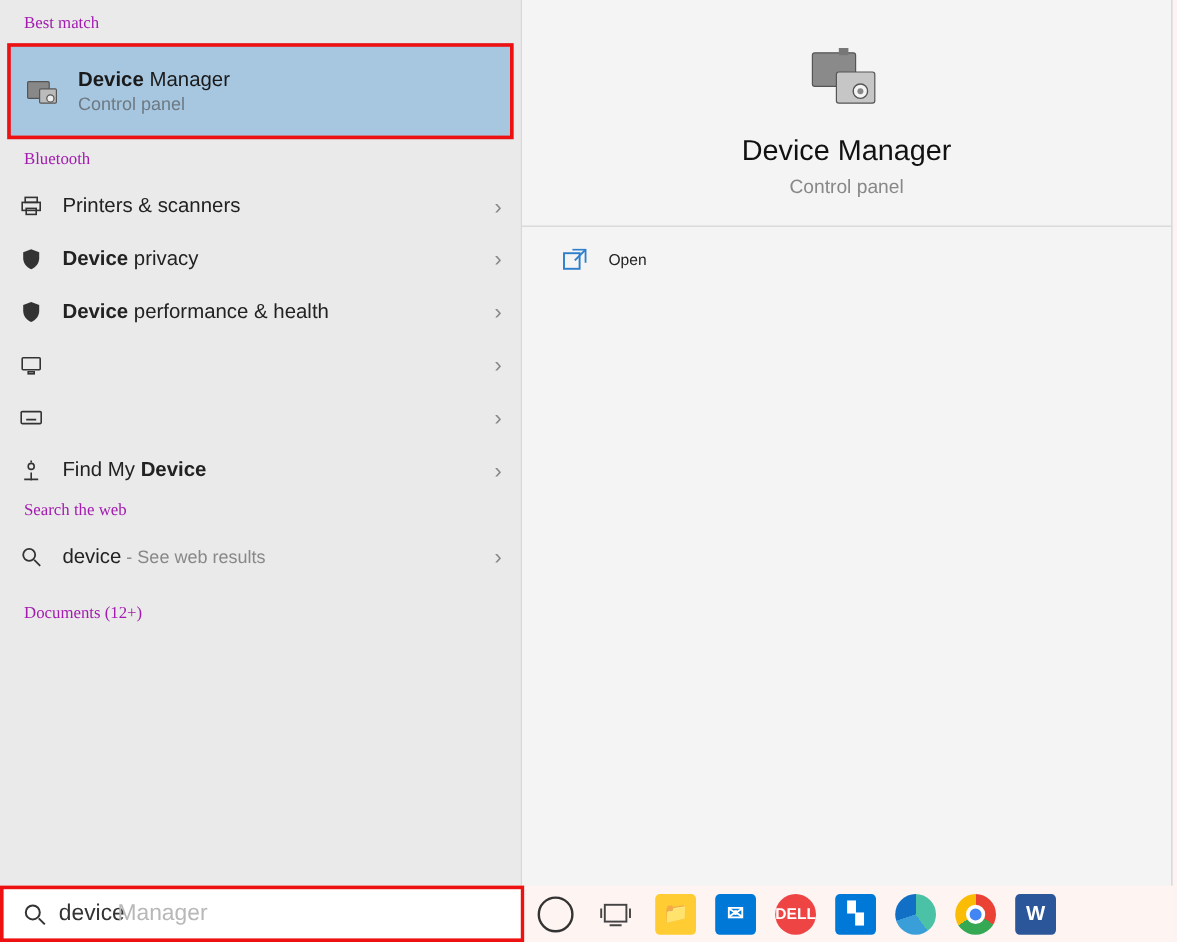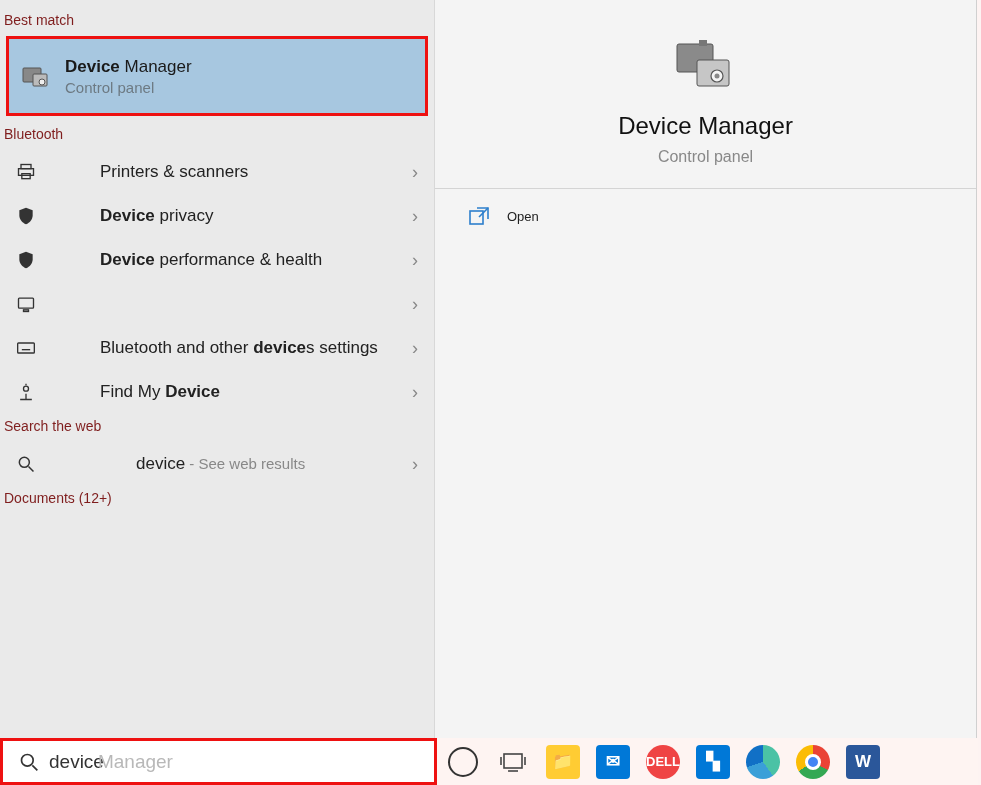--- a/index.html
+++ b/index.html
@@ -11,40 +11,40 @@
     background: #e8e8e8; display: flex;
     border-right: 1px solid #d0d0d0;
   }
 
   
   .left {
     width: 435px; background: #eaeaea; padding: 8px 0 0 0;
     border-right: 1px solid #d8d8d8;
   }
   .section-label {
-    font-size: 14px; color: #7f1d1d; padding: 4px 14px 8px 4px; font-weight: 400;
+    font-size: 14px; color: #a21caf; padding: 4px 14px 8px 20px; font-weight: 400; font-family: Liberation Serif, serif;
   }
 
   .best {
     margin: 0 6px 6px 6px; border: 3px solid #e11;
     background: #a7c7e0; height: 80px; display: flex; align-items: center;
     padding: 0 12px; position: relative;
   }
   .best-icon { width: 32px; height: 32px; margin-right: 12px; }
   .best-text .t1 { font-size: 17px; color: #1a1a1a; }
   .best-text .t2 { font-size: 15px; color: #6d7a83; margin-top: 2px; }
 
   .row {
     display: flex; align-items: center; height: 44px; padding: 0 14px;
-    font-size: 17px; color: #222; position: relative; gap: 48px;
+    font-size: 17px; color: #222; position: relative;
   }
   .row .ico { width: 24px; margin-right: 14px; display: flex; align-items: center; justify-content: center; }
   .row .chev { position: absolute; right: 16px; color: #888; font-size: 18px; }
   .row .txt b { font-weight: 600; }
-  .row.web .txt { font-size: 17px; margin-left: 36px; }
+  .row.web .txt { font-size: 17px; }
   .row.web .sub { color: #888; font-size: 15px; }
 
   
   .right { flex: 1; background: #f4f4f4; position: relative; }
   .detail-top {
     display: flex; flex-direction: column; align-items: center;
     padding: 36px 0 22px 0; border-bottom: 1px solid #d4d4d4;
   }
   .big-icon { width: 70px; height: 58px; margin-bottom: 18px; }
   .detail-title { font-size: 24px; color: #111; }
@@ -168,21 +168,20 @@
       <span class="ico">
         <svg width="20" height="20" viewBox="0 0 24 24" fill="none" stroke="#333" stroke-width="1.6">
             <rect x="2" y="6" width="20" height="12" rx="1"></rect>
             <line x1="6" y1="10" x2="6" y2="10"></line>
             <line x1="10" y1="10" x2="10" y2="10"></line>
             <line x1="14" y1="10" x2="14" y2="10"></line>
             <line x1="18" y1="10" x2="18" y2="10"></line>
             <line x1="7" y1="14" x2="17" y2="14"></line>
           </svg>
       </span>
-      <span class="txt"><span>Bluetooth and other </span><b>device</b><span>s settings</span></span>
       <span class="chev">›</span>
     </div>
 
     <div class="row">
       <span class="ico">
         <svg width="20" height="20" viewBox="0 0 24 24" fill="none" stroke="#333" stroke-width="1.6">
             <circle cx="12" cy="8" r="3"></circle>
             <path d="M12 2v2M12 14v8M5 21h14"></path>
           </svg>
       </span>
@@ -196,21 +195,21 @@
       <span class="ico">
         <svg width="20" height="20" viewBox="0 0 24 24" fill="none" stroke="#333" stroke-width="1.8">
             <circle cx="10" cy="10" r="6"></circle>
             <line x1="15" y1="15" x2="21" y2="21"></line>
           </svg>
       </span>
       <span class="txt"><span>device</span><span class="sub"> - See web results</span></span>
       <span class="chev">›</span>
     </div>
 
-    <div class="section-label" style="">Documents (12+)</div>
+    <div class="section-label" style="margin-top:14px">Documents (12+)</div>
 
   </div>
 
   <div class="right">
     <div class="detail-top">
       <div class="big-icon">
         <svg viewBox="0 0 70 58">
           <rect x="6" y="8" width="36" height="28" rx="2" fill="#8a8a8a" stroke="#555"></rect>
           <rect x="26" y="24" width="32" height="26" rx="2" fill="#c6c6c6" stroke="#555"></rect>
           <circle cx="46" cy="40" r="6" fill="#f4f4f4" stroke="#555" stroke-width="1.2"></circle>

